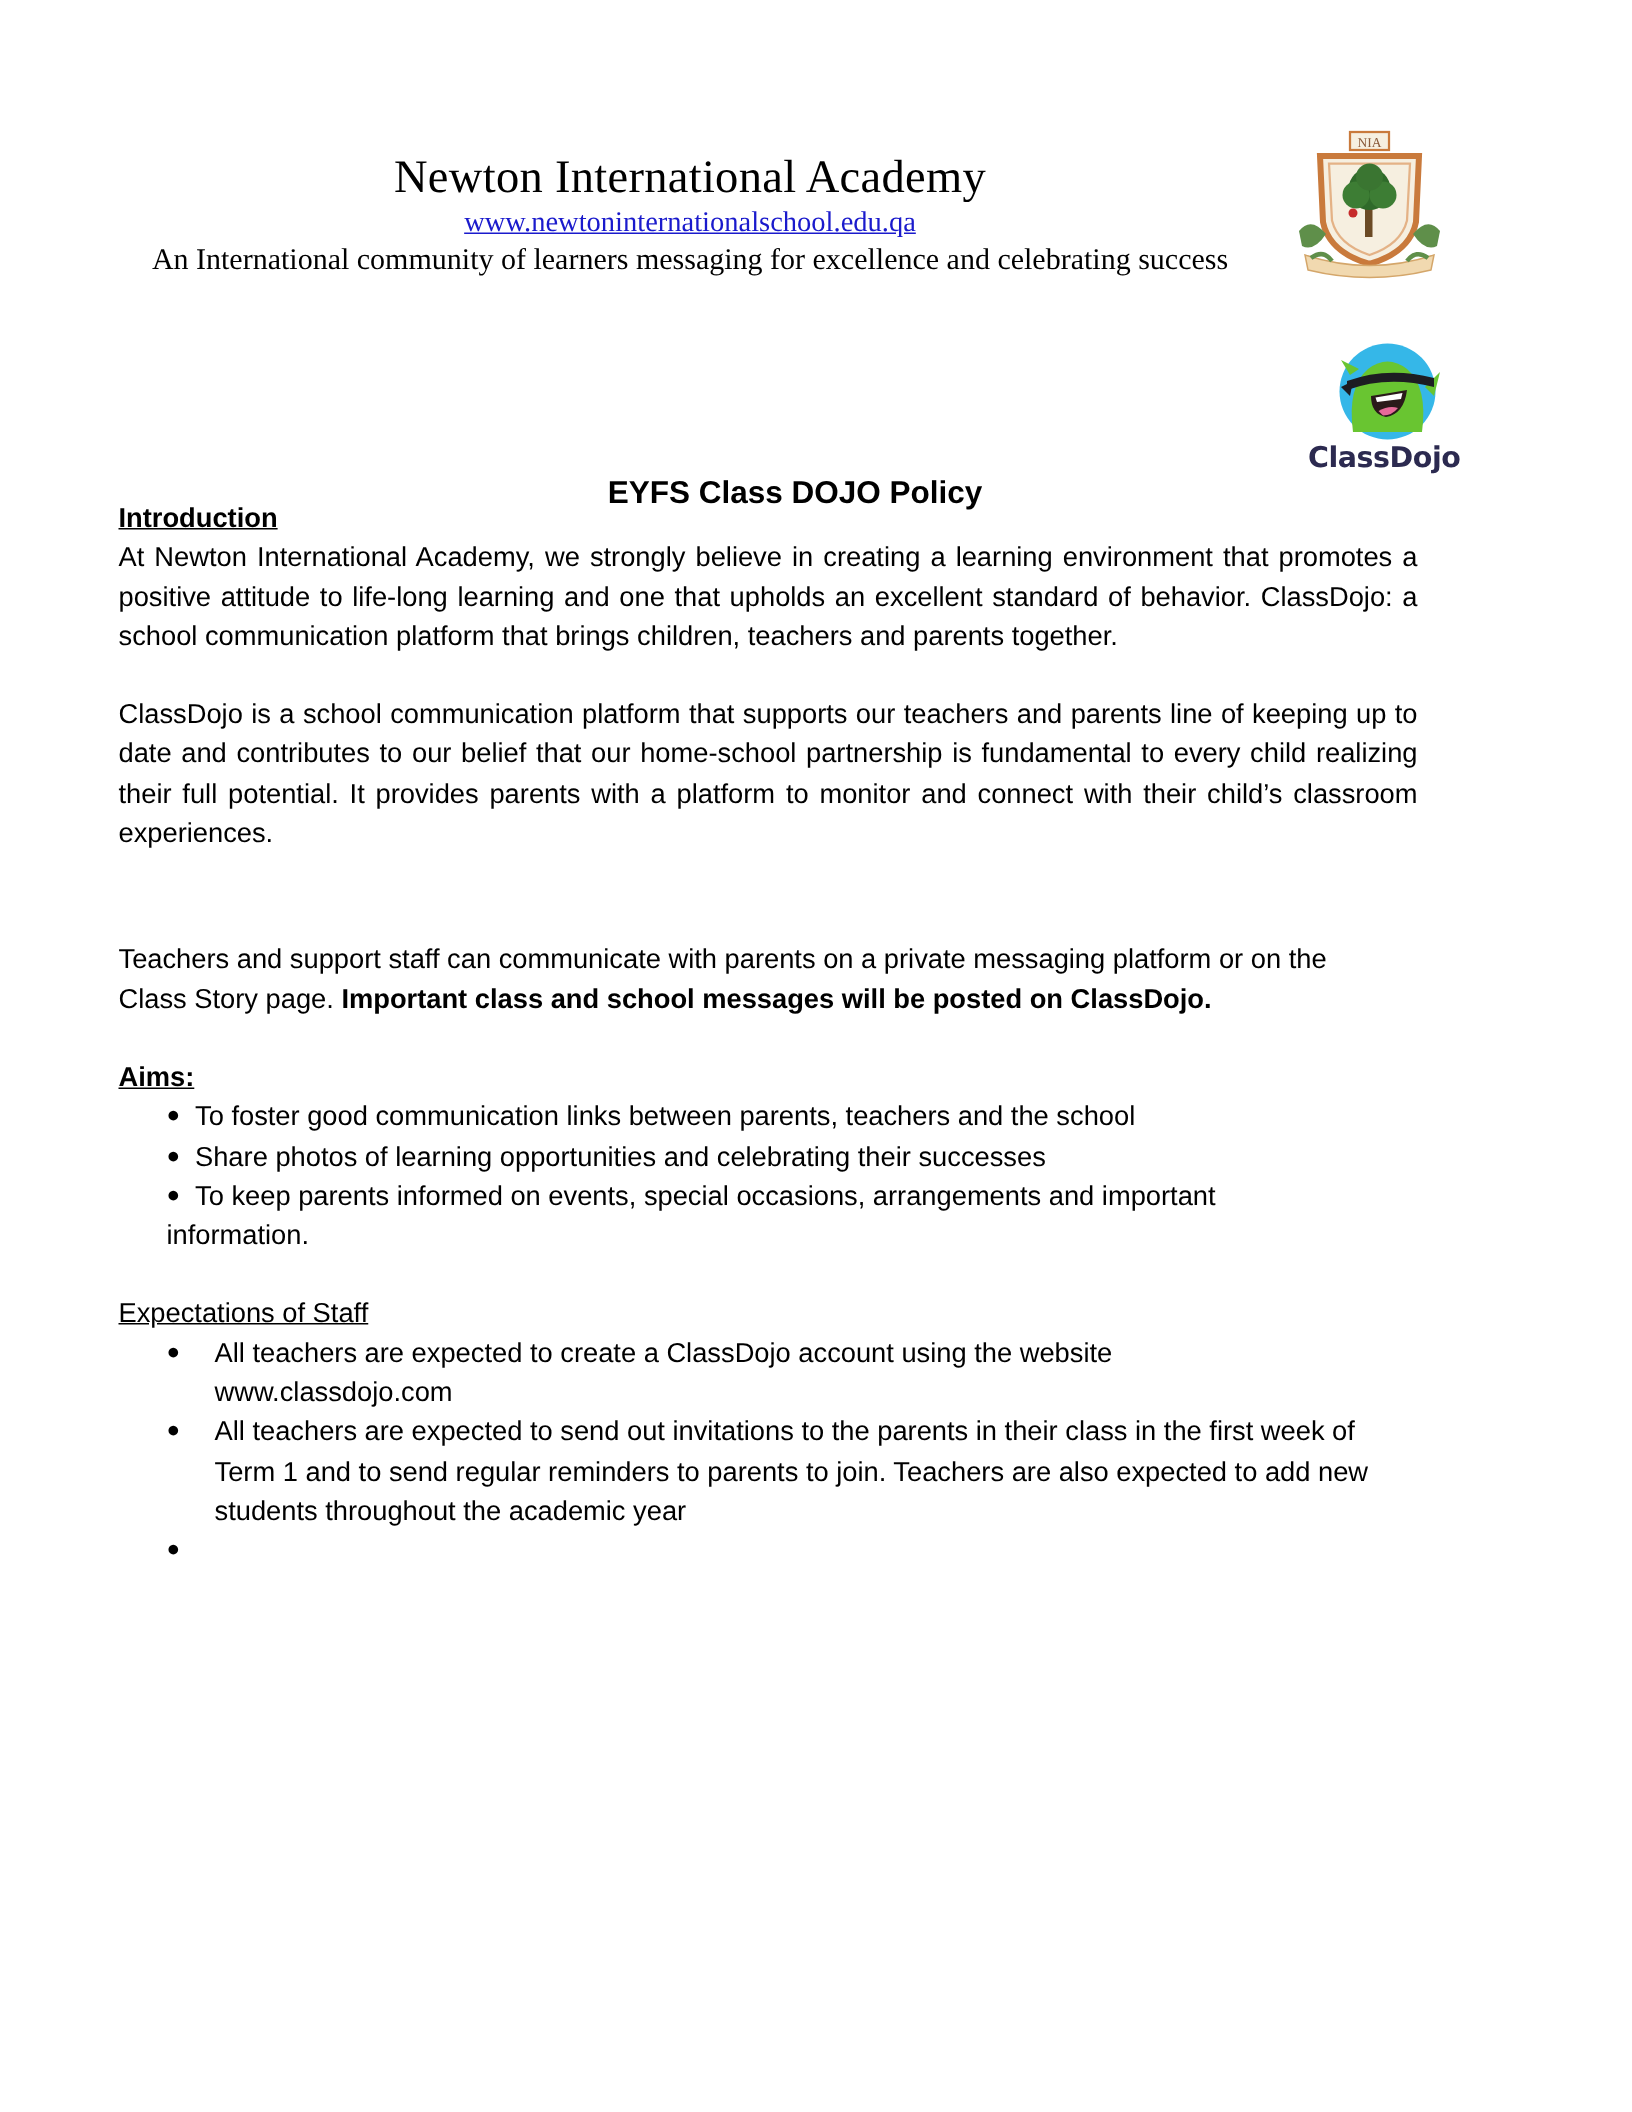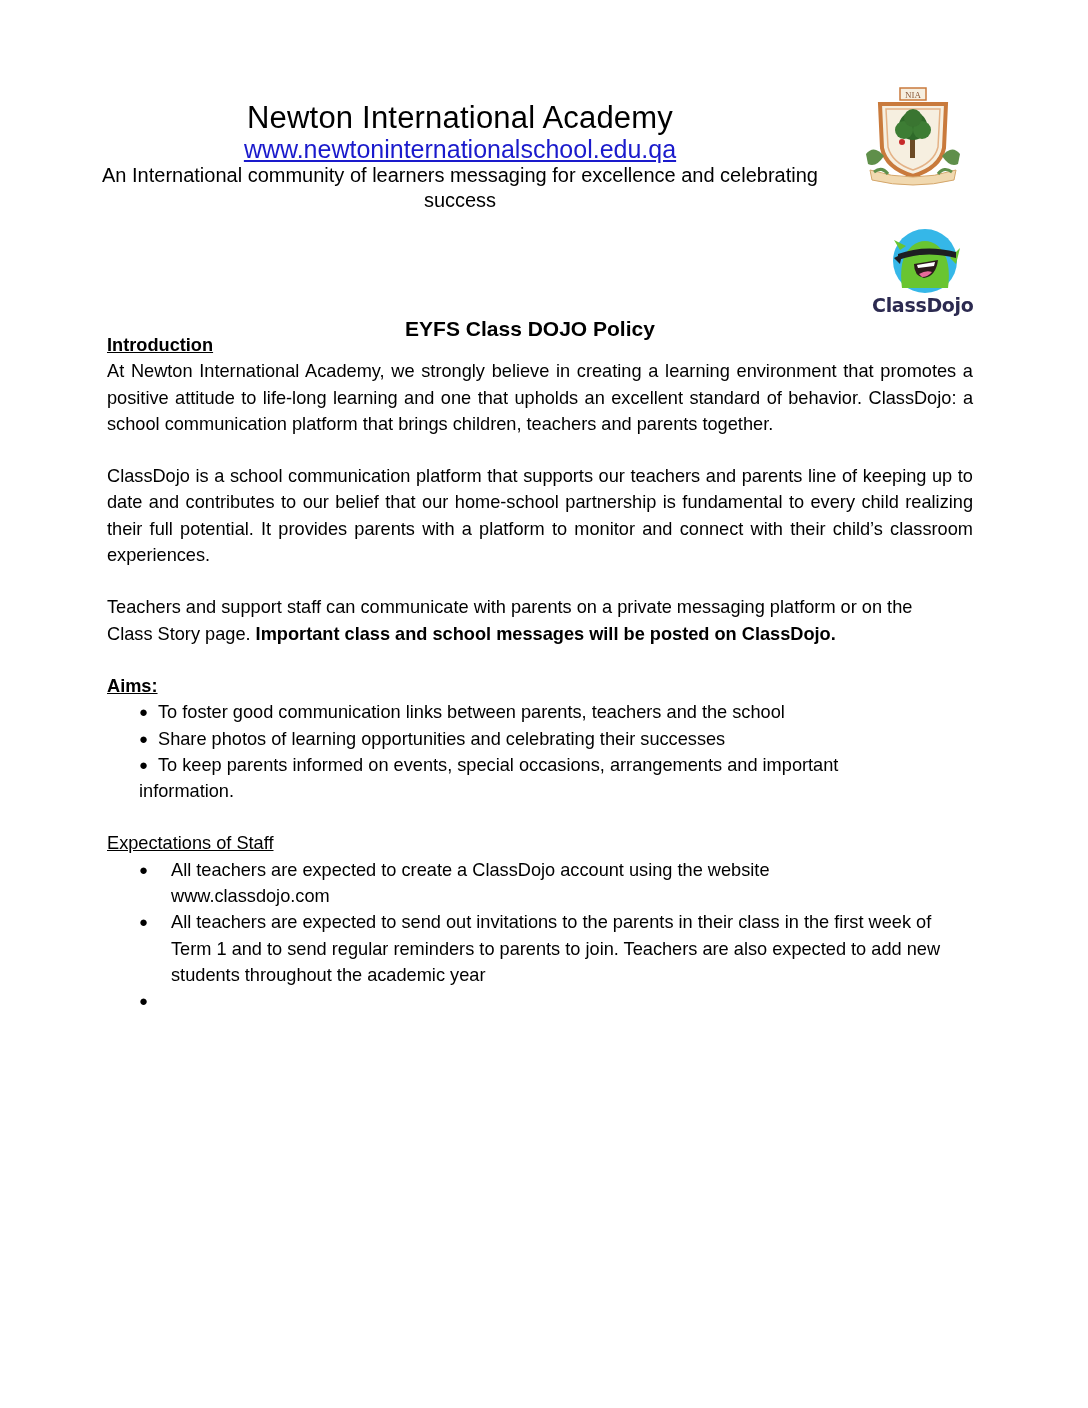--- a/index.html
+++ b/index.html
@@ -1,33 +1,33 @@
 <!DOCTYPE html>
 <html><head>
   <meta charset="utf-8">
   <style>
     html, body { margin: 0; padding: 0; background: #ffffff; }
     body { width: 1088px; height: 1408px; position: relative; overflow: hidden; color: #000; }
-    .serif { font-family: Liberation Sans, sans-serif; }
+    .serif { font-family: Liberation Serif, serif; }
     .sans { font-family: "Liberation Sans", "DejaVu Sans", sans-serif; }
 
     .header { position: absolute; left: 100px; top: 98px; width: 720px; text-align: center; }
     .school-name { font-size: 31px; line-height: 40px; letter-spacing: 0.2px; }
-    .school-url { font-size: 25px; line-height: 22px; color: #1a1acc; text-decoration: underline; display: inline-block; text-align: right; }
+    .school-url { font-size: 19px; line-height: 22px; color: #1a1acc; text-decoration: underline; display: inline-block; text-align: right; }
     .tagline { font-size: 20px; line-height: 25px; margin-top: 1px; }
 
     .crest { position: absolute; left: 862px; top: 84px; width: 102px; height: 106px; }
     .dojo-logo { position: absolute; left: 872px; top: 228px; width: 106px; height: 94px; }
     .dojo-wordmark { position: absolute; left: 0; top: 66px; width: 106px; text-align: left;
       font-family: "DejaVu Sans", sans-serif; font-weight: bold; font-size: 19px; color: #2c2a50; letter-spacing: -0.3px; }
 
     .doc-title { position: absolute; left: 400px; top: 276px; width: 260px; text-align: center;
       font-size: 21px; font-weight: bold; line-height: 28px; margin-top: 39px; }
 
-    .content { position: absolute; left: 107px; top: 332px; width: 866px; font-size: 18.2px; line-height: 26.3px; }
+    .content { position: absolute; left: 79px; top: 332px; width: 866px; font-size: 18.2px; line-height: 26.3px; }
     .heading { text-decoration: underline; display: inline-block; }
     .heading.bold { font-weight: bold; }
     p { margin: 0; }
     .justify { text-align: justify; }
     .gap { height: 26px; }
     .gap-sm { height: 26px; }
 
     ul.bullets { list-style: none; margin: 0; padding: 0; }
     ul.bullets li { position: relative; }
     .aims li { padding-left: 51px; }
@@ -87,21 +87,21 @@
 </div>
 
 <div class="doc-title sans">EYFS Class DOJO Policy</div>
 
 <div class="content sans">
   <div class="heading bold">Introduction</div>
   <p class="justify">At Newton International Academy, we strongly believe in creating a learning environment that promotes a positive attitude to life-long learning and one that upholds an excellent standard of behavior. ClassDojo: a school communication platform that brings children, teachers and parents together.</p>
   <div class="gap"></div>
   <p class="justify">ClassDojo is a school communication platform that supports our teachers and parents line of keeping up to date and contributes to our belief that our home-school partnership is fundamental to every child realizing their full potential. It provides parents with a platform to monitor and connect with their child’s classroom experiences.</p>
   <div class="gap"></div>
-  <p style="padding-right:30px;">
+  <p style="padding-right:30px;margin-top:32px;">
     <span>Teachers and support staff can communicate with parents on a private messaging platform or on the Class Story page. </span><b class="strong">Important class and school messages will be posted on ClassDojo.</b>
   </p>
   <div class="gap"></div>
 
   <div class="heading bold">Aims:</div>
   <ul class="bullets aims">
     <li><span class="dot">●</span><span>To foster good communication links between parents, teachers and the school</span></li>
     <li><span class="dot">●</span><span>Share photos of learning opportunities and celebrating their successes</span></li>
     <li><span class="dot">●</span><span>To keep parents informed on events, special occasions, arrangements and important</span></li>
     <li class="wrap-continue"><span>information.</span></li>

